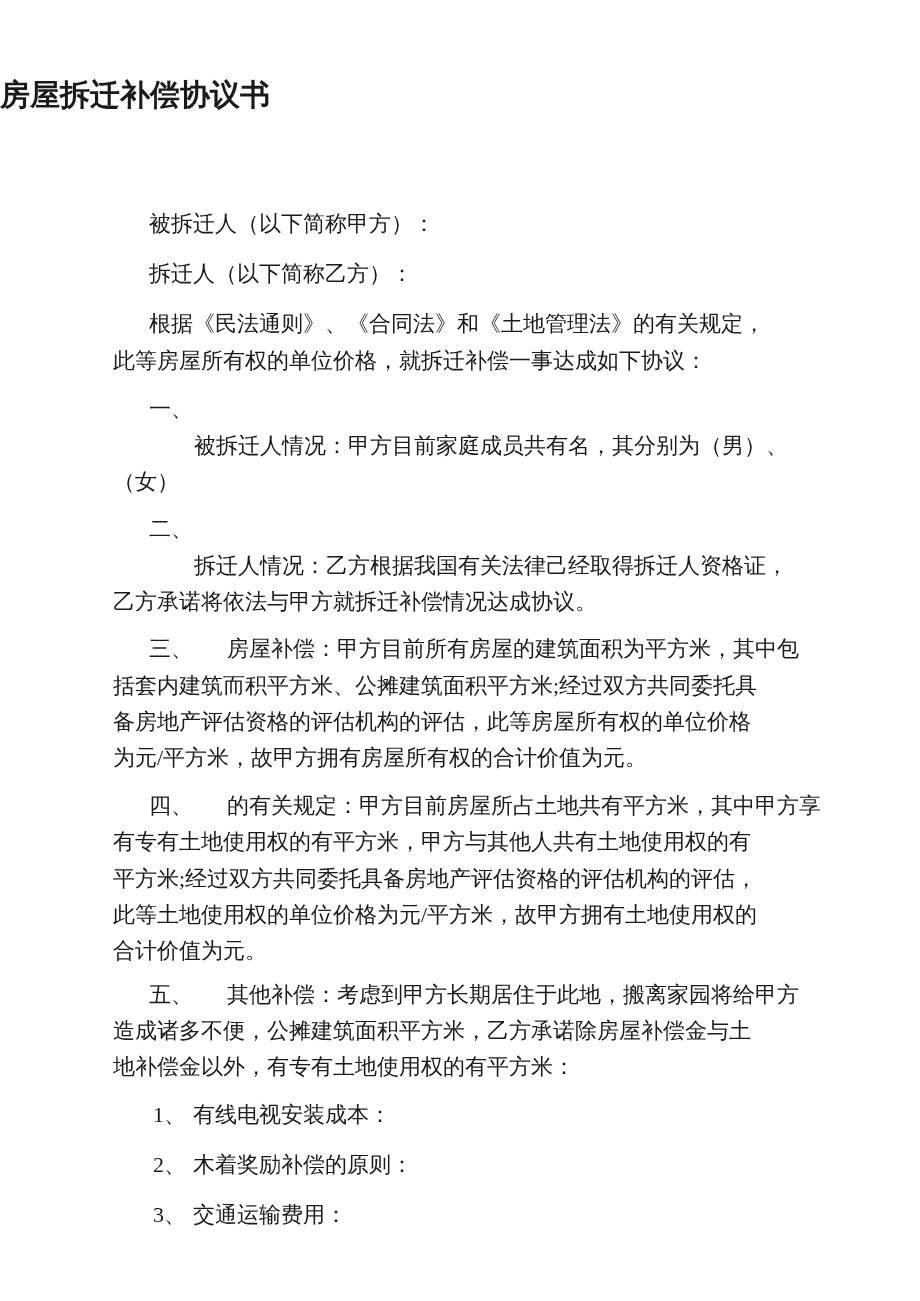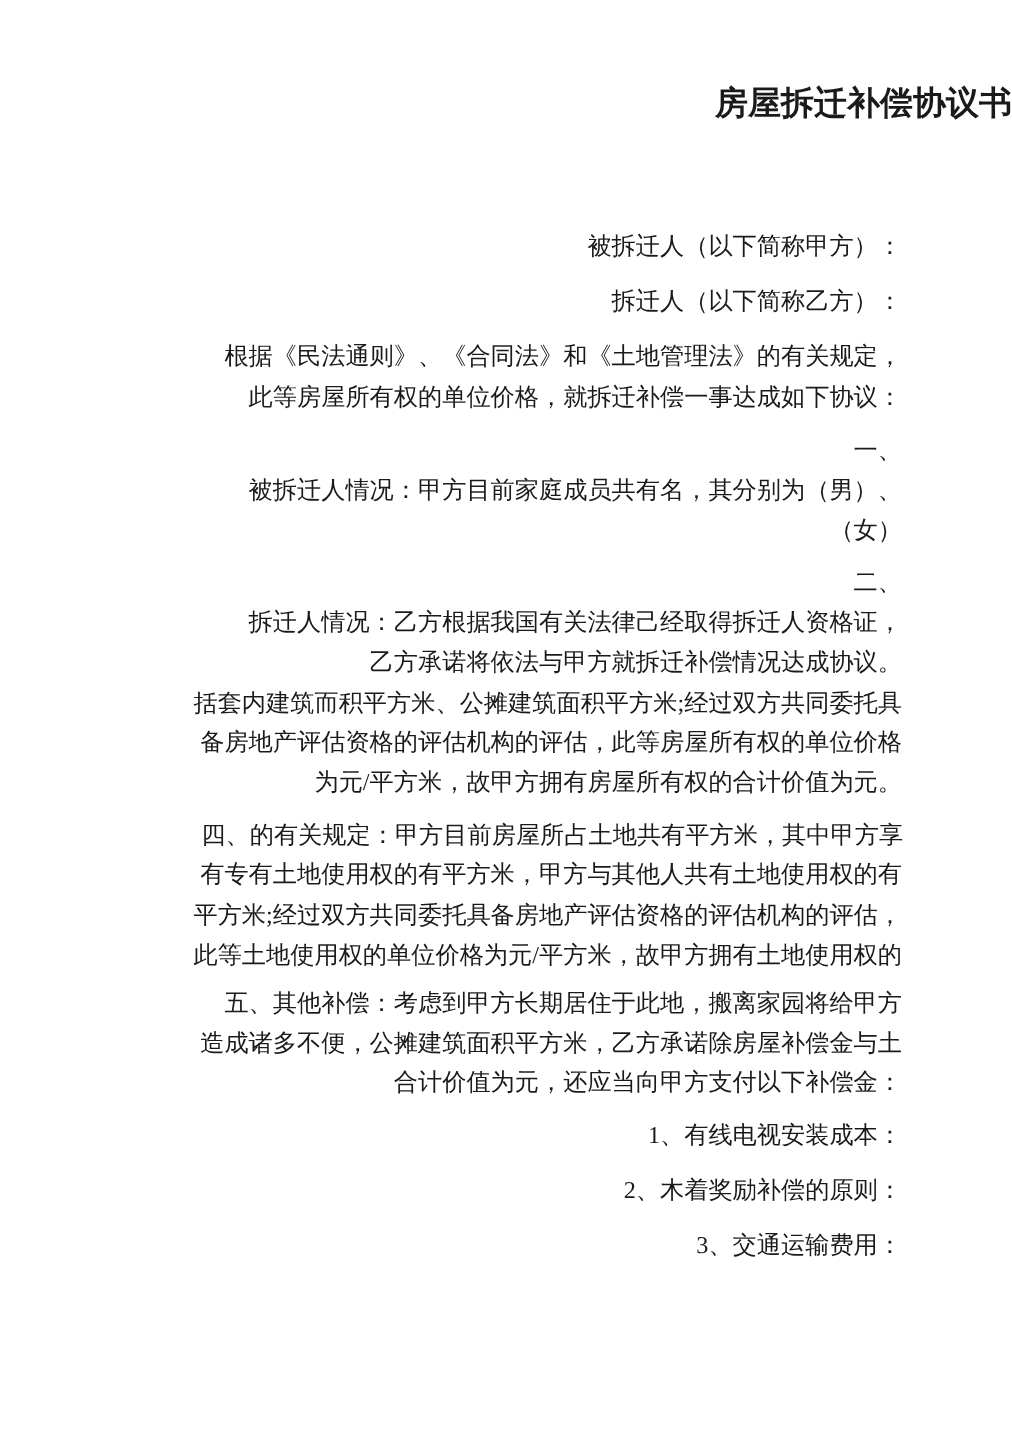--- a/index.html
+++ b/index.html
@@ -11,38 +11,37 @@
     position: relative;
     width: 920px;
     height: 1301px;
     background: #ffffff;
     overflow: hidden;
     font-family: "Liberation Serif", "DejaVu Serif", serif;
     color: #1a1a1a;
   }
   .doc-title {
     padding-top: 74px;
-    text-align: right;
+    text-align: left;
     font-size: 30px;
     line-height: 42px;
     font-weight: bold;
     letter-spacing: 0px;
     white-space: nowrap;
   }
   .doc-body {
     margin-top: 90px;
     margin-left: 113px;
     width: 707px;
     font-size: 22px;
   }
   .line {
     line-height: 36px;
     height: 36px;
     white-space: nowrap;
-    text-align: right;
   }
   
   .ind1 { padding-left: 36px; }
   
   .ind2 { padding-left: 81px; }
   
   .num  { padding-left: 40px; }
   
   .m-sec { display: inline-block; width: 78px; }
   
@@ -70,41 +69,43 @@
     <div class="line ind2" style="margin-top:1px">被拆迁人情况：甲方目前家庭成员共有名，其分别为（男）、</div>
 
     <div class="line">（女）</div>
 
     <div class="line ind1" style="margin-top:11px">二、</div>
 
     <div class="line ind2" style="margin-top:1px">拆迁人情况：乙方根据我国有关法律己经取得拆迁人资格证，</div>
 
     <div class="line">乙方承诺将依法与甲方就拆迁补偿情况达成协议。</div>
 
+    <div class="line ind1" style="margin-top:11px"><span class="m-sec">三、</span><span>房屋补偿：甲方目前所有房屋的建筑面积为平方米，其中包</span></div>
 
     <div class="line" style="margin-top:1px">括套内建筑而积平方米、公摊建筑面积平方米;经过双方共同委托具</div>
 
     <div class="line">备房地产评估资格的评估机构的评估，此等房屋所有权的单位价格</div>
 
     <div class="line">为元/平方米，故甲方拥有房屋所有权的合计价值为元。</div>
 
     <div class="line ind1" style="margin-top:12px"><span class="m-sec">四、</span><span>的有关规定：甲方目前房屋所占土地共有平方米，其中甲方享</span></div>
 
     <div class="line">有专有土地使用权的有平方米，甲方与其他人共有土地使用权的有</div>
 
     <div class="line" style="margin-top:1px">平方米;经过双方共同委托具备房地产评估资格的评估机构的评估，</div>
 
     <div class="line">此等土地使用权的单位价格为元/平方米，故甲方拥有土地使用权的</div>
 
+    <div class="line">合计价值为元。</div>
 
     <div class="line ind1" style="margin-top:8px"><span class="m-sec">五、</span><span>其他补偿：考虑到甲方长期居住于此地，搬离家园将给甲方</span></div>
 
     <div class="line">造成诸多不便，公摊建筑面积平方米，乙方承诺除房屋补偿金与土</div>
 
-    <div class="line">合计价值为元，还应当向甲方支付以下补偿金：</div>
+    <div class="line">地补偿金以外，有专有土地使用权的有平方米：</div>
 
     <div class="line num" style="margin-top:12px"><span class="m-num">1、</span><span>有线电视安装成本：</span></div>
 
     <div class="line num" style="margin-top:14px"><span class="m-num">2、</span><span>木着奖励补偿的原则：</span></div>
 
     <div class="line num" style="margin-top:14px"><span class="m-num">3、</span><span>交通运输费用：</span></div>
 
   </div>
 </div>
 

